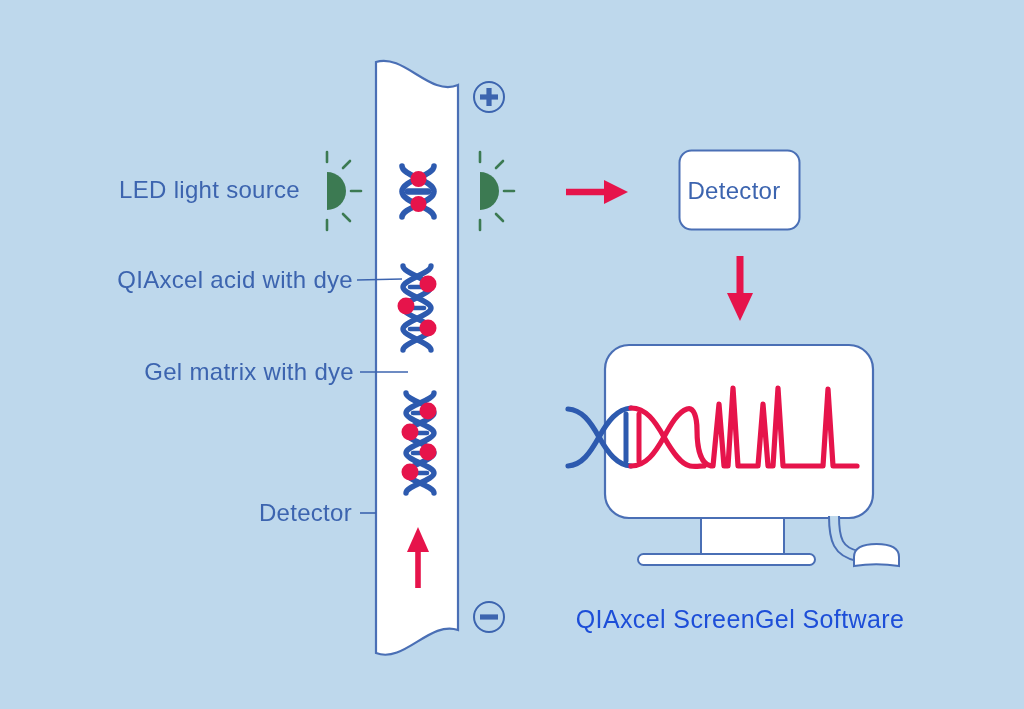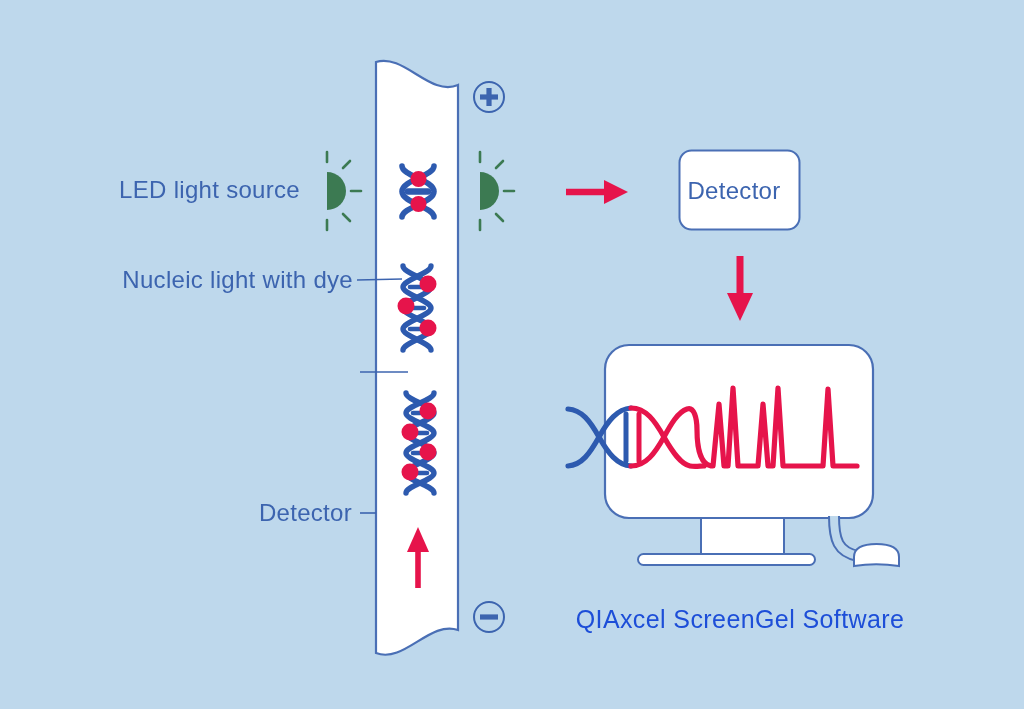--- a/index.html
+++ b/index.html
@@ -160,22 +160,23 @@
       <path stroke="#e6144b" stroke-width="5.2" d="M 631,408 C 646,408 655,421 664,437 C 673,453 681,464 690,466 C 695,467 700,466 704,466"></path>
       <path stroke="#e6144b" stroke-width="5.2" d="M 631,466 C 646,466 655,453 664,437 C 671,424 678,412 687,409 C 694,406.5 697,418 697,430 C 697,446 700,464 711,466
                L 713,466 L 719,404 L 724,466 L 728,466 L 733,388 L 738,466
                L 758,466 L 763,404 L 768,466 L 773,466 L 778,388 L 783,466
                L 823,466 L 828,389 L 833,466 L 857,466"></path>
     </g>
   </svg>
 
   <div class="lbl right-align" style="right:724px; top:190px;text-align:center;">LED light source</div>
 
-  <div class="lbl right-align" style="right:671px; top:280px;">Nucleic light with dye</div>
+  <div class="lbl right-align" style="right:671px; top:280px;">QIAxcel acid with dye</div>
 
+  <div class="lbl right-align" style="right:670px; top:372px;">Gel matrix with dye</div>
 
   <div class="lbl right-align" style="right:672px; top:513px;">Detector</div>
 
   <div class="detector-lbl">Detector</div>
 
   <div class="caption-lbl">QIAxcel ScreenGel Software</div>
 
 </div>
 
 </body></html>

